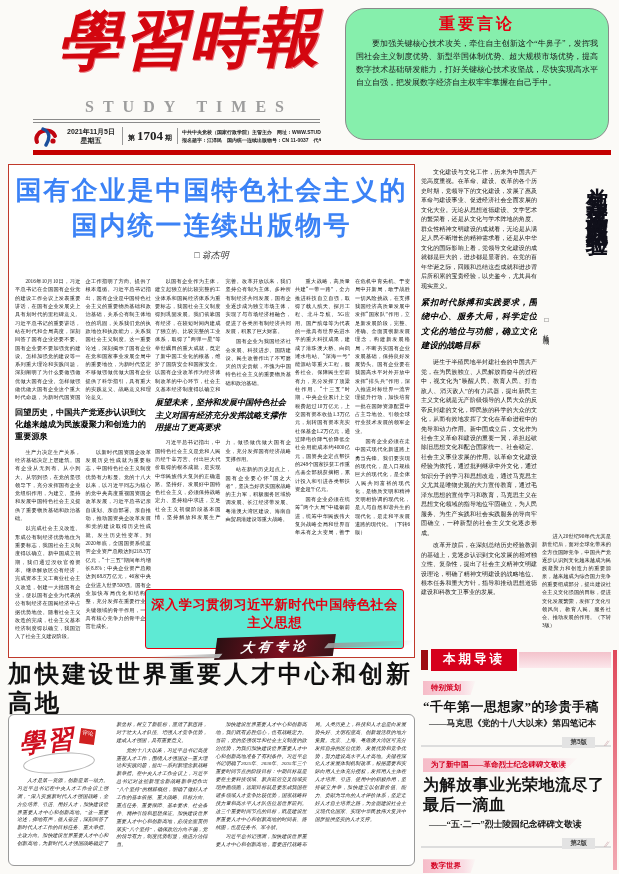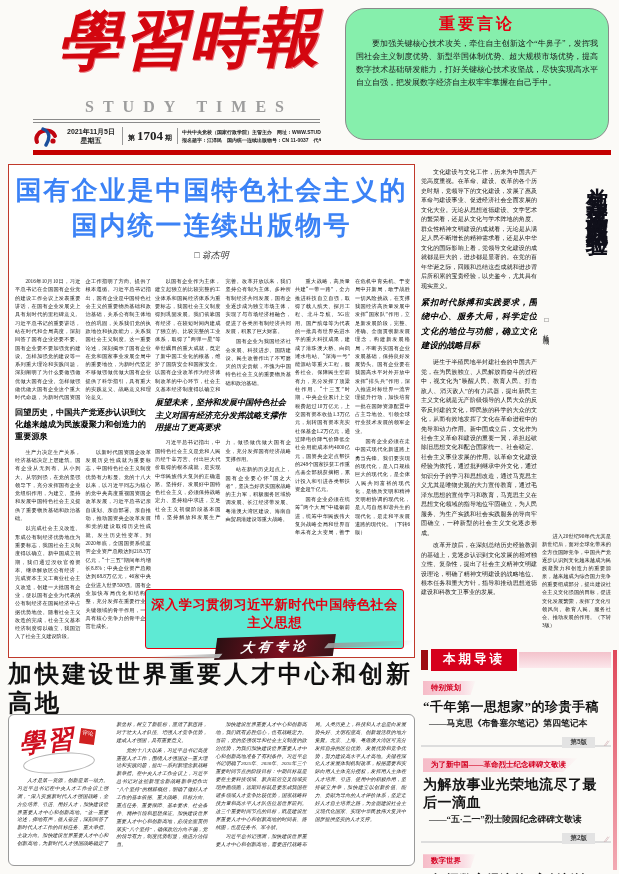--- a/index.html
+++ b/index.html
@@ -88,21 +88,21 @@
   .d-bar{width:7px;height:20px;background:#9e0b12;margin-right:3px;}
   .d-title{background:#d6001c;color:#fff;font-size:12.5px;font-weight:bold;letter-spacing:3px;
     padding:2px 12px 3px;white-space:nowrap;}
   .d-strip{flex:1;height:16px;background:linear-gradient(180deg,#f3c2cb,#fce8ec);margin-left:2px;}
   .d-item{margin-top:6px;}
   .d-tag{display:inline-block;margin-left:2px;background:linear-gradient(90deg,#f6bcc8,#fadde4 75%,rgba(250,221,228,0));
     color:#d40021;font-size:7.5px;font-weight:bold;padding:2px 16px 2px 8px;
     clip-path:polygon(0 0,97% 0,88% 100%,0 100%);}
   .d-t1{font-size:13px;font-weight:bold;color:#141414;margin:4px 0 0 2px;letter-spacing:0.5px;line-height:1.25;}
   .d-t1.center{text-align:center;}
-  .d-t1.tight{font-size:14px;}
+  .d-t1.tight{font-size:16px;font-family:Liberation Mono, monospace;}
   .d-sub{font-size:8.8px;font-weight:bold;color:#222;margin:3px 0 0 8px;}
   .d-pageline{position:relative;height:12px;margin-top:3px;border-bottom:2px solid #ddd;}
   .d-page{position:absolute;right:16px;bottom:-3px;background:#e3e3e3;color:#444;font-size:6.5px;
     font-weight:bold;padding:1px 8px;font-family:"Liberation Sans",sans-serif;}
   .d-slash{position:absolute;right:3px;bottom:-3px;color:#c9a0a6;font-size:8px;font-weight:bold;}
   .d-rightbar{position:absolute;left:613px;top:650px;width:4px;height:220px;
     background:linear-gradient(180deg,#e0485a,#f2aab4);}
 </style>
 </head>
 <body>
@@ -204,21 +204,21 @@
   <div class="digest">
     <div class="d-header">
       <div class="d-bar"></div>
       <div class="d-title">本期导读</div>
       <div class="d-strip"></div>
     </div>
 
     <div class="d-item">
       <span class="d-tag">特别策划</span>
       <div class="d-t1">“千年第一思想家”的珍贵手稿</div>
-      <div class="d-sub">——马克思《布鲁塞尔笔记》第四笔记本</div>
+      <div class="d-sub">——马克思《党的十八大以来》第四笔记本</div>
       <div class="d-pageline">
         <span class="d-page">第5版</span>
         <span class="d-slash">∕∕</span>
       </div>
     </div>
 
     <div class="d-item">
       <span class="d-tag">为了新中国——革命烈士纪念碑碑文敬读</span>
       <div class="d-t1 tight">为解放事业光荣地流尽了最后一滴血</div>
       <div class="d-sub">——“五·二一”烈士陵园纪念碑碑文敬读</div>

